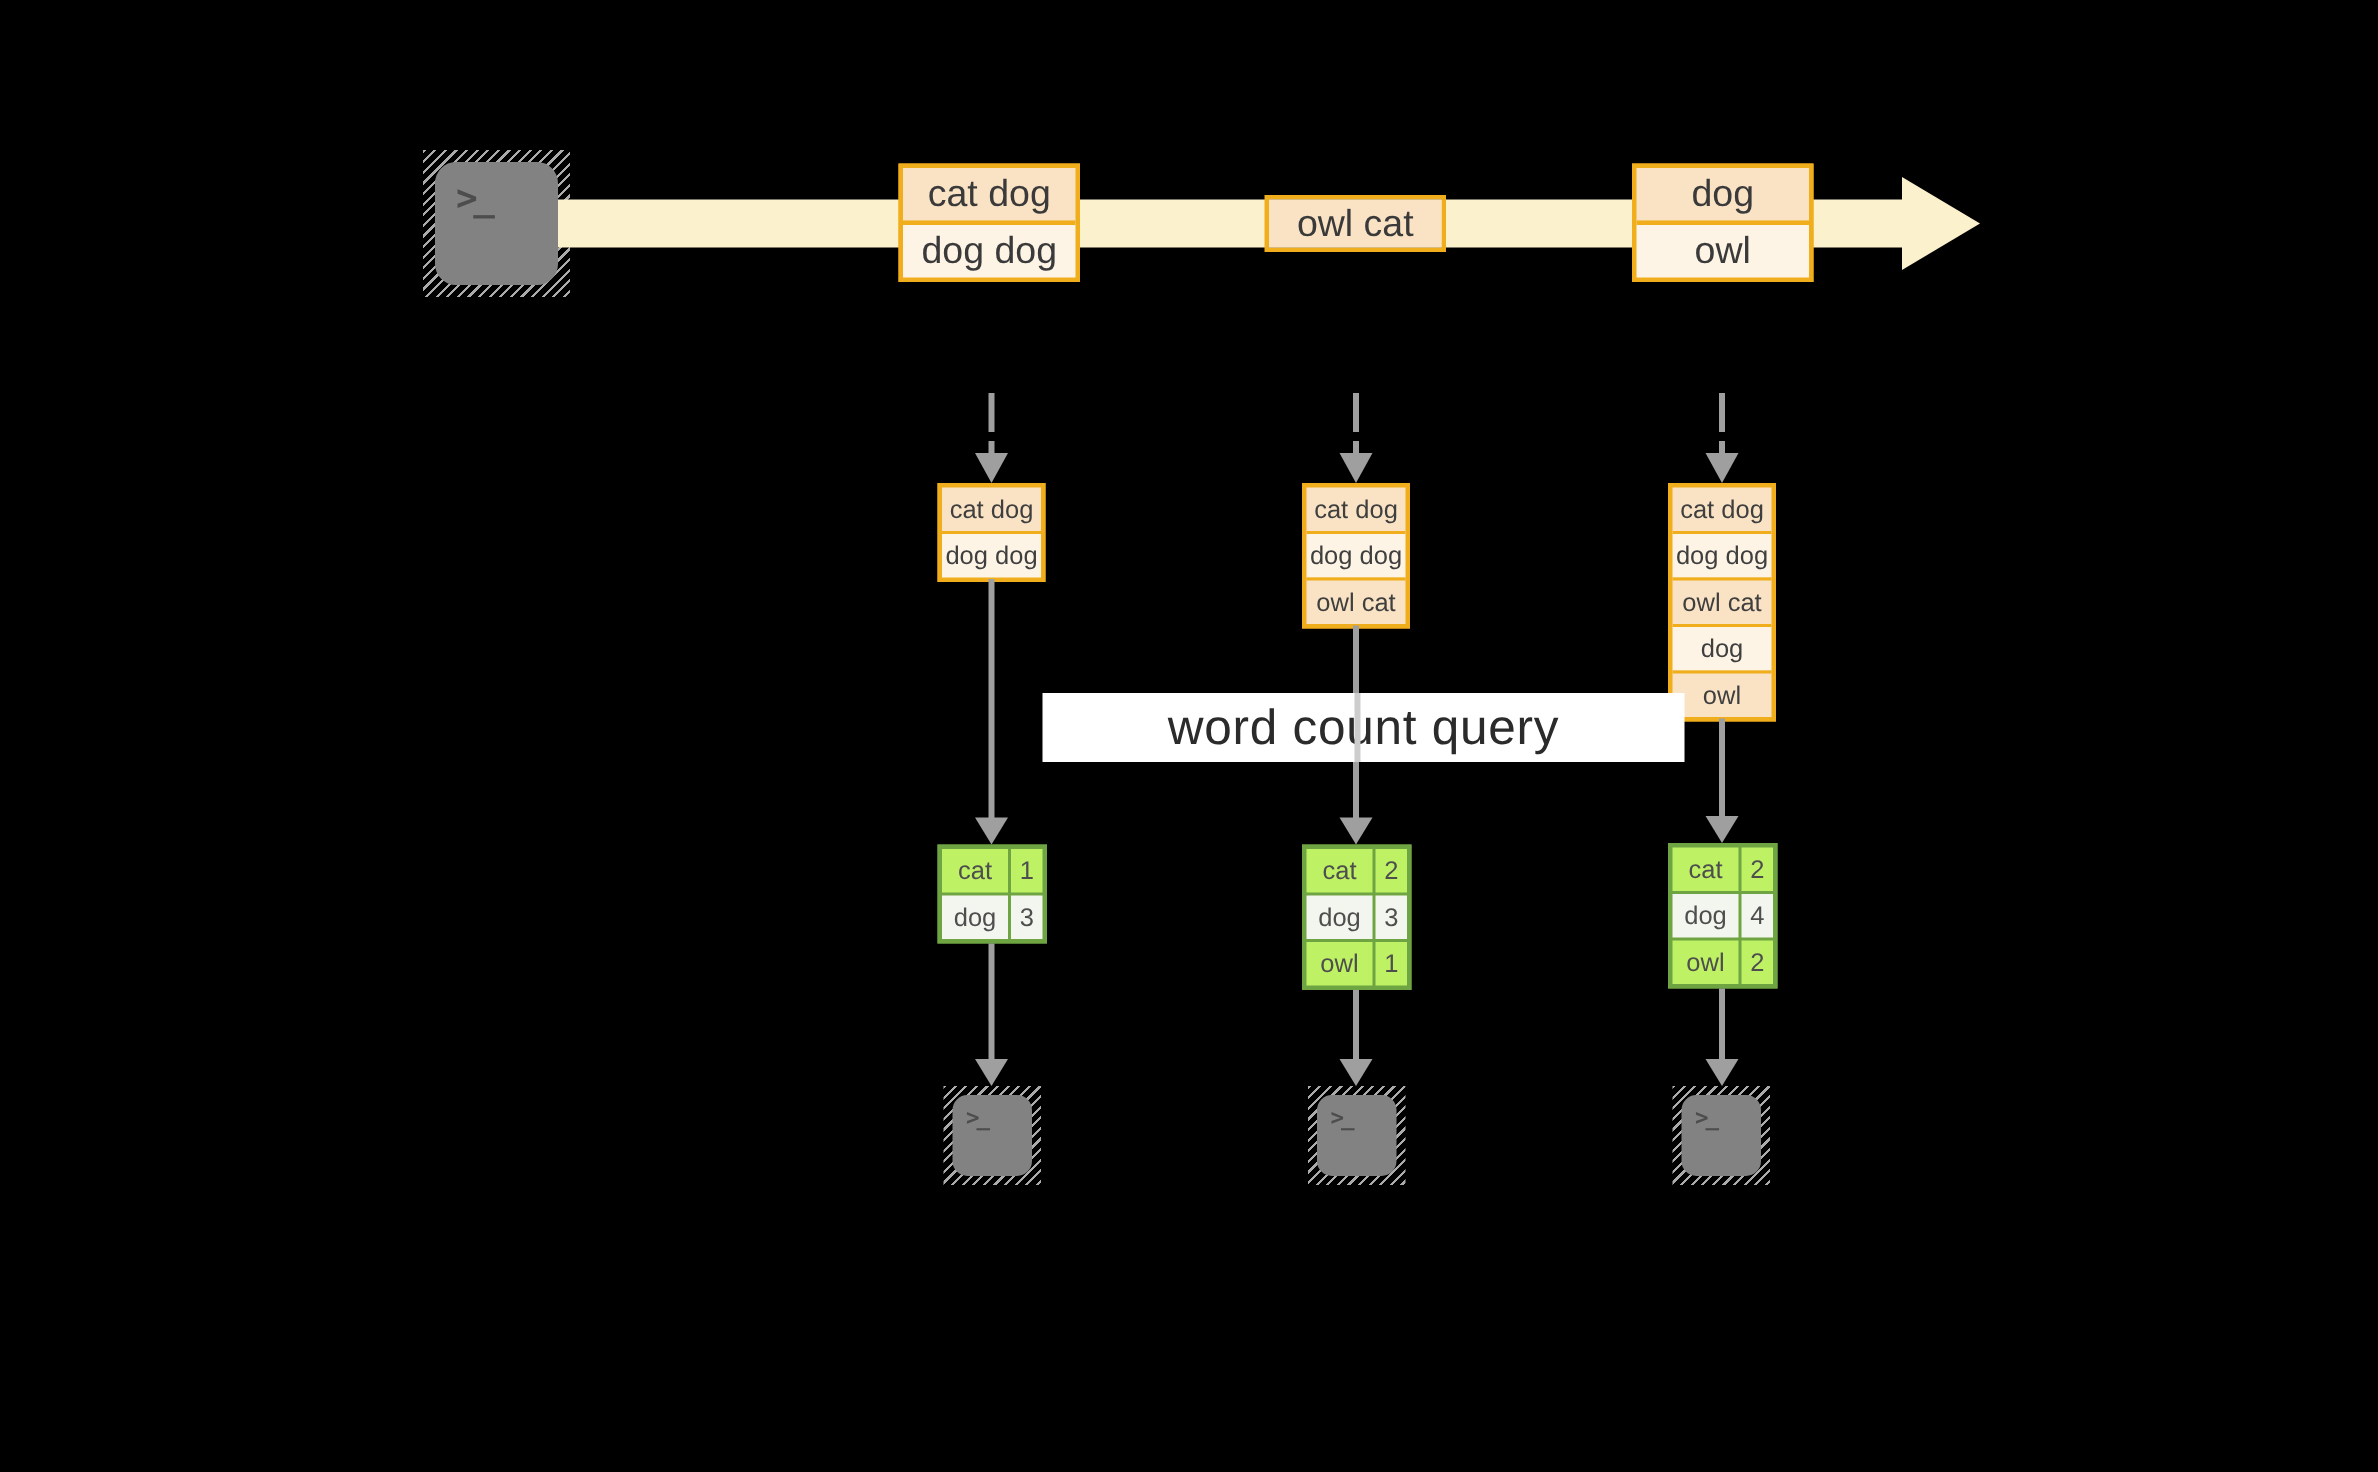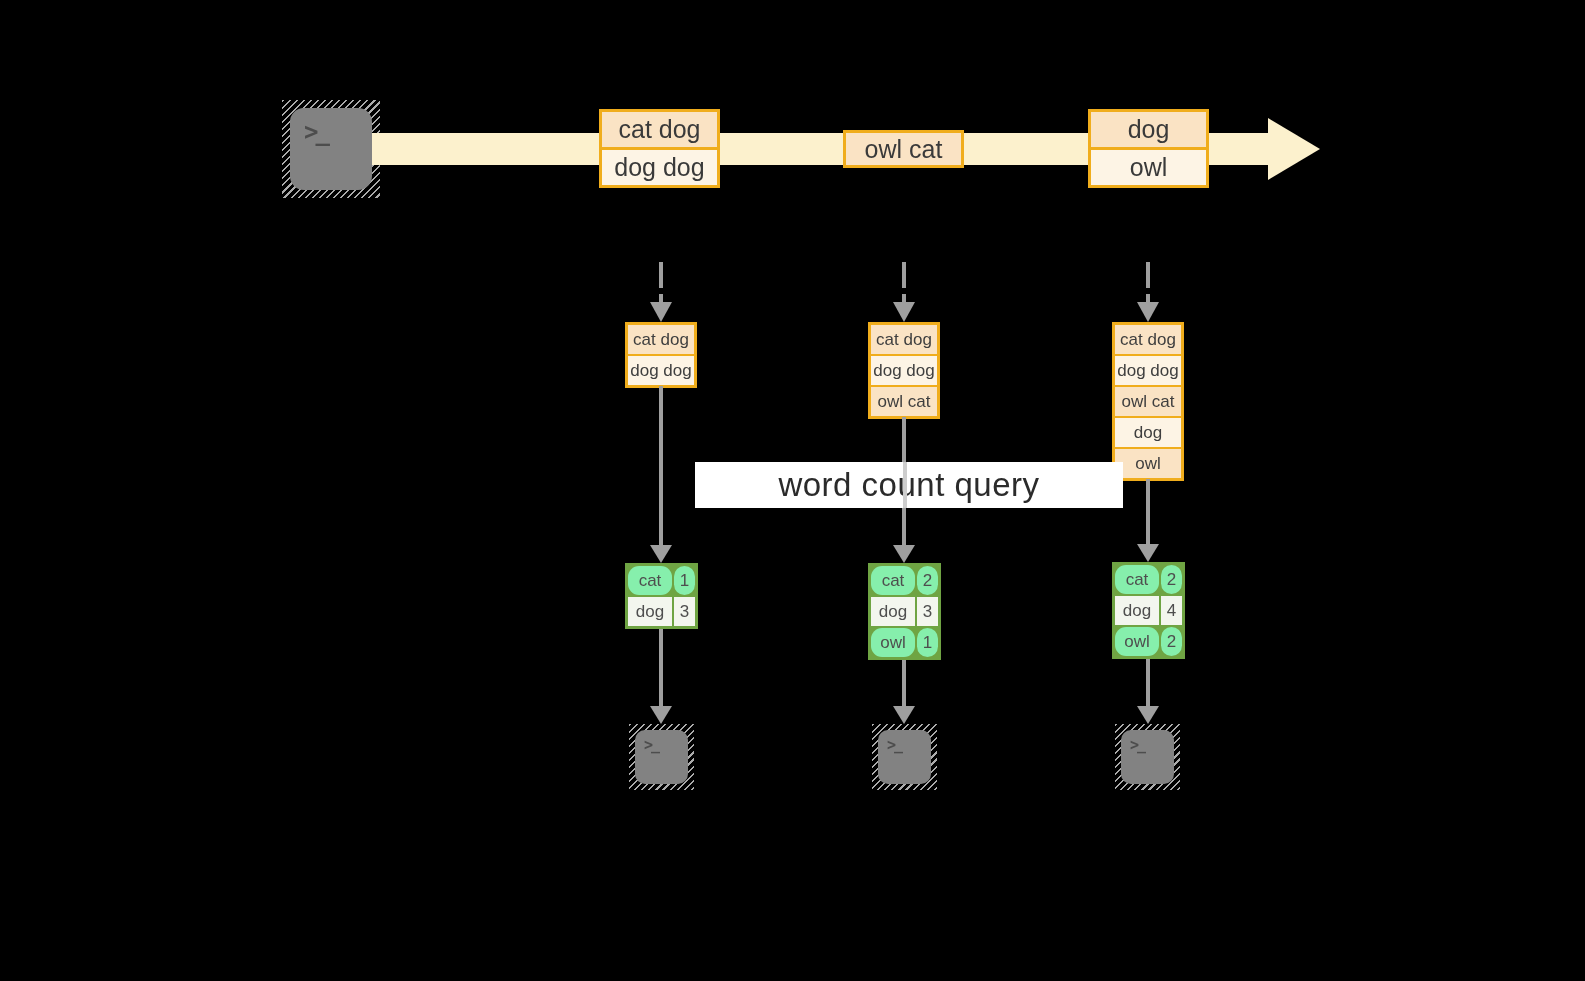--- a/index.html
+++ b/index.html
@@ -49,21 +49,21 @@
     font-size:33px;color:#2b2b2b;letter-spacing:0.5px;}
   .qline{left:903px;top:462px;width:4px;height:46px;background:#CDCDCD;z-index:5;}
 
   
   .gtable{width:73px;border:3px solid #6FA443;box-sizing:border-box;background:#6FA443;z-index:2;}
   .trow{display:flex;}
   .trow + .trow{margin-top:2px;}
   .tcell{height:29px;line-height:29px;font-size:17px;color:#4e4e4e;text-align:center;}
   .tcell.word{width:44px;}
   .tcell.count{flex:1;margin-left:2px;}
-  .trow.dark .tcell{background:#86efac;border-radius:11px;}
+  .trow.dark .tcell{background:#bef264;}
   .trow.light .tcell{background:#F3F6EE;}
 </style>
 </head>
 <body>
 
 <div class="abs band"></div>
 <div class="abs band-head"></div>
 
 <div class="abs hatch term-big" style="left:282px;top:100px;width:98px;height:98px;">
   <div class="term-body">

